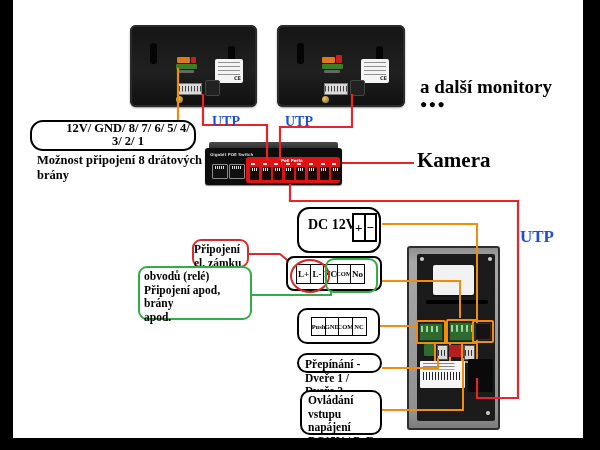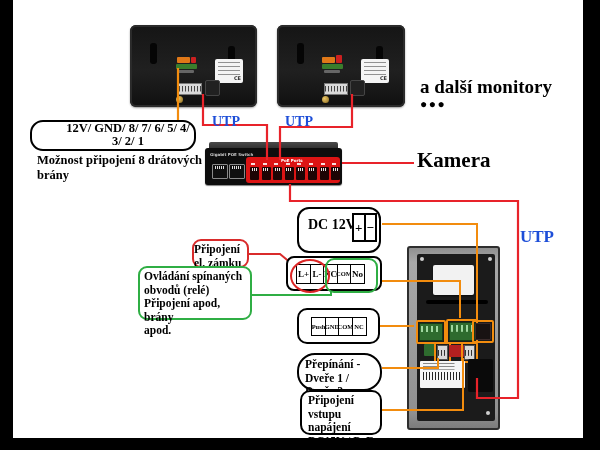--- a/index.html
+++ b/index.html
@@ -201,21 +201,20 @@
       <span>−</span>
     </div>
   </div>
 
   <div class="box redb" style="left:192px;top:239px;width:57px;height:29px;">
     <div style="font-size:11.5px;margin-top:2px;">Připojení</div>
     <div style="font-size:11.5px;">el. zámku</div>
   </div>
 
   <div class="box greenb" style="left:138px;top:266px;width:114px;height:54px;padding:2px 4px;">
-    <div style="font-size:11.5px;">Ovládání spínaných</div>
     <div style="font-size:11.5px;">obvodů (relé)</div>
     <div style="font-size:11.5px;">Připojení apod, brány</div>
     <div style="font-size:11.5px;">apod.</div>
   </div>
 
   <div class="box" style="left:286px;top:256px;width:96px;height:35px;border-radius:8px;">
     <div class="tstrip" style="left:8px;top:6px;">
       <div class="tcell" style="width:15px;height:20px;font-size:9px;">L+</div>
       <div class="tcell" style="width:15px;height:20px;font-size:9px;">L-</div>
       <div class="tcell" style="width:15px;height:20px;font-size:9px;">NC</div>
@@ -228,24 +227,24 @@
 
   <div class="box" style="left:297px;top:308px;width:83px;height:36px;border-radius:10px;">
     <div class="tstrip" style="left:12px;top:7px;">
       <div class="tcell" style="width:15px;height:19px;font-size:6.5px;">Push</div>
       <div class="tcell" style="width:15px;height:19px;font-size:6.5px;">GND</div>
       <div class="tcell" style="width:15px;height:19px;font-size:6.5px;">COM</div>
       <div class="tcell" style="width:15px;height:19px;font-size:6.5px;">NC</div>
     </div>
   </div>
 
-  <div class="box" style="left:297px;top:353px;width:85px;height:38px;border-radius:18px;padding:3px 6px;">
+  <div class="box" style="left:297px;top:353px;width:85px;height:20px;border-radius:18px;padding:3px 6px;">
     <div style="font-size:11.5px;">Přepínání -</div>
     <div style="font-size:11.5px;">Dveře 1 / Dveře 2</div>
   </div>
 
   <div class="box" style="left:300px;top:390px;width:82px;height:45px;border-radius:10px;padding:2px 6px;">
-    <div style="font-size:11.5px;">Připojení vstupu</div>
+    <div style="font-size:11.5px;">Ovládání vstupu</div>
     <div style="font-size:11.5px;">napájení</div>
     <div style="font-size:11.5px;">DC15V / PoE</div>
   </div>
 
 </div>
 
 </body></html>

